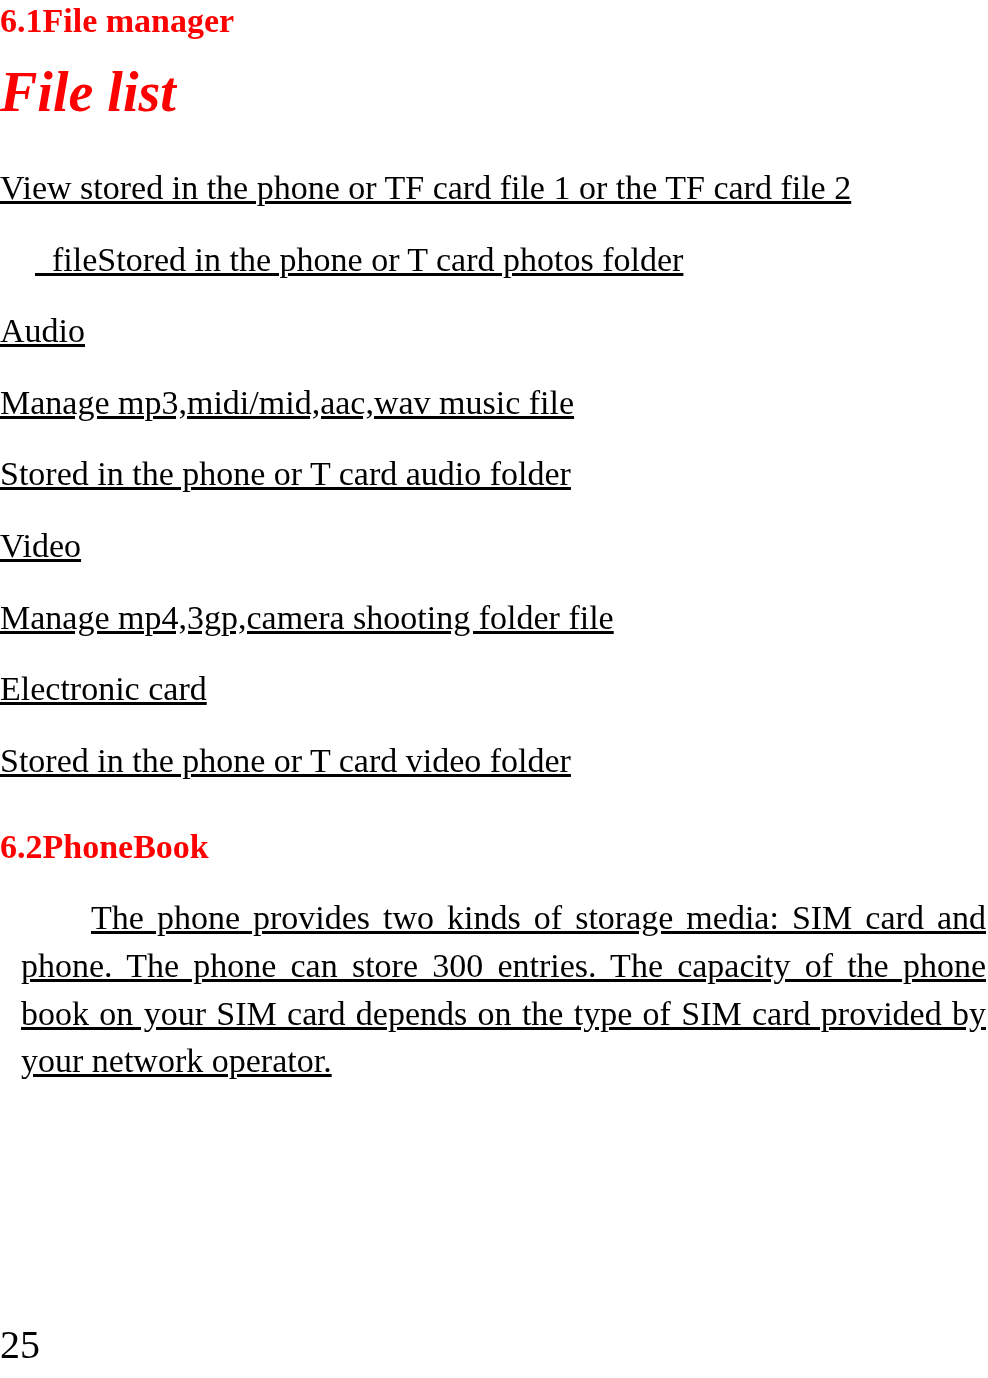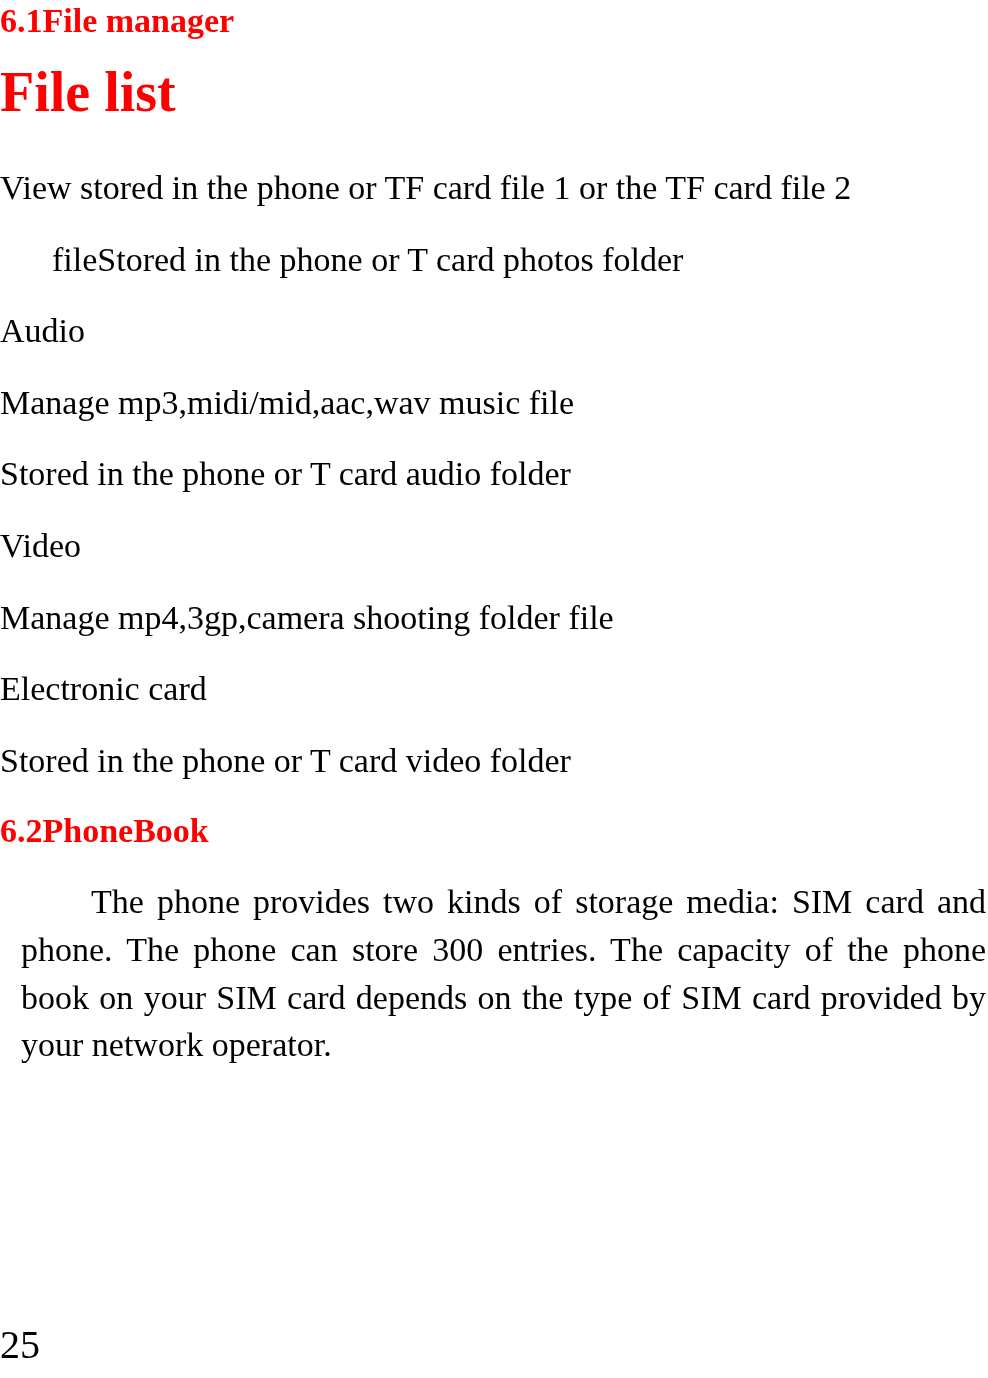--- a/index.html
+++ b/index.html
@@ -24,32 +24,34 @@
       font-weight: bold;
       font-size: 34px;
       margin-top: 2px;
       margin-bottom: 20px;
     }
     .main-title {
       color: #ff0000;
       font-weight: bold;
       font-size: 56px;
       margin-bottom: 40px;
+      font-style: italic;
     }
     .para {
       font-size: 34px;
       color: #000000;
       line-height: 1.4;
       margin-bottom: 24px;
+      text-decoration: underline;
     }
     .section-header-2 {
       color: #ff0000;
       font-weight: bold;
       font-size: 34px;
-      margin-top: 28px;
+      margin-top: 44px;
       margin-bottom: 28px;
     }
     .justified {
       text-align: justify;
       text-align-last: left;
       padding-left: 21px;
     }
     .indented {
       text-indent: 70px;
     }

